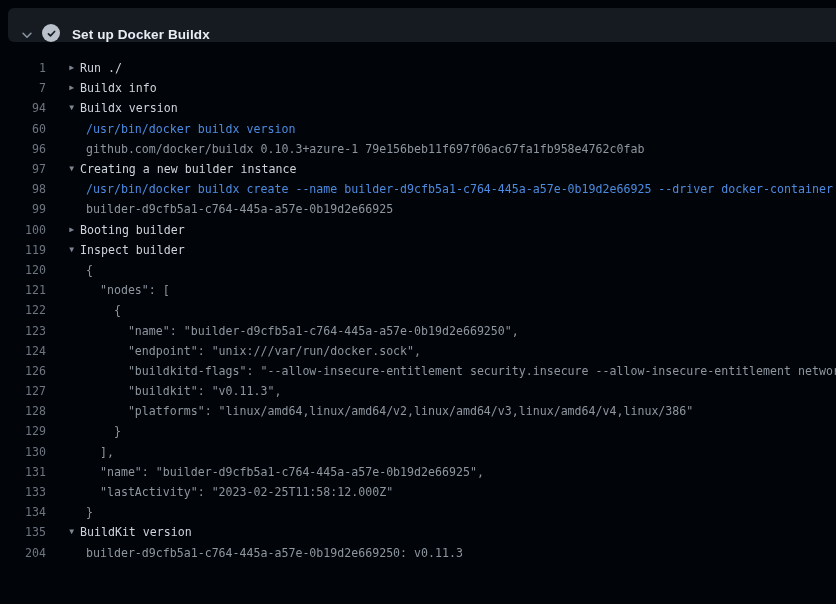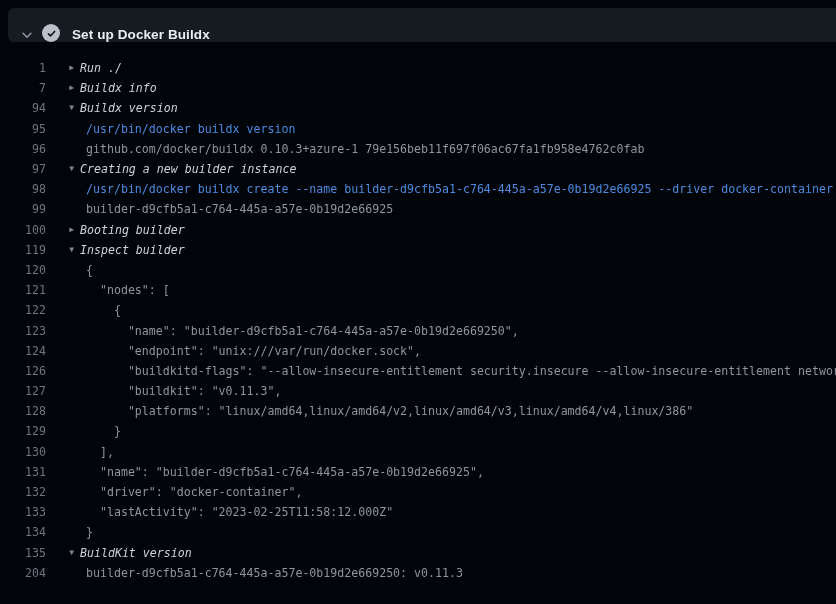--- a/index.html
+++ b/index.html
@@ -83,21 +83,21 @@
     padding-right: 6px;
     box-sizing: border-box;
     font-size: 8px;
     color: #7d8590;
     line-height: 20.2px;
   }
   .txt {
     color: #8e969f;
     white-space: pre;
   }
-  .row.group .txt { color: #ced4db; font-style: italic; }
+  .row.group .txt { color: #ced4db; }
   .row.group { cursor: pointer; }
   .row.command .txt { color: #4d8be0; }
   .row.command .txt, .row.output .txt { margin-left: 6px; text-align: center; }
 </style>
 </head>
 <body>
 
 <div class="stage">
 
   <div class="step-header">
@@ -127,21 +127,21 @@
       <span class="txt">Buildx info</span>
     </div>
 
     <div class="row group">
       <span class="ln">94</span>
       <span class="arrow">▼</span>
       <span class="txt">Buildx version</span>
     </div>
 
     <div class="row command">
-      <span class="ln">95</span>
+      <span class="ln">60</span>
       <span class="arrow"></span>
       <span class="txt">/usr/bin/docker buildx version</span>
     </div>
 
     <div class="row output">
       <span class="ln">96</span>
       <span class="arrow"></span>
       <span class="txt">github.com/docker/buildx 0.10.3+azure-1 79e156beb11f697f06ac67fa1fb958e4762c0fab</span>
     </div>
 
@@ -235,25 +235,20 @@
       <span class="arrow"></span>
       <span class="txt">  ],</span>
     </div>
 
     <div class="row output">
       <span class="ln">131</span>
       <span class="arrow"></span>
       <span class="txt">  "name": "builder-d9cfb5a1-c764-445a-a57e-0b19d2e66925",</span>
     </div>
 
-    <div class="row output">
-      <span class="ln">132</span>
-      <span class="arrow"></span>
-      <span class="txt">  "driver": "docker-container",</span>
-    </div>
 
     <div class="row output">
       <span class="ln">133</span>
       <span class="arrow"></span>
       <span class="txt">  "lastActivity": "2023-02-25T11:58:12.000Z"</span>
     </div>
 
     <div class="row output">
       <span class="ln">134</span>
       <span class="arrow"></span>

